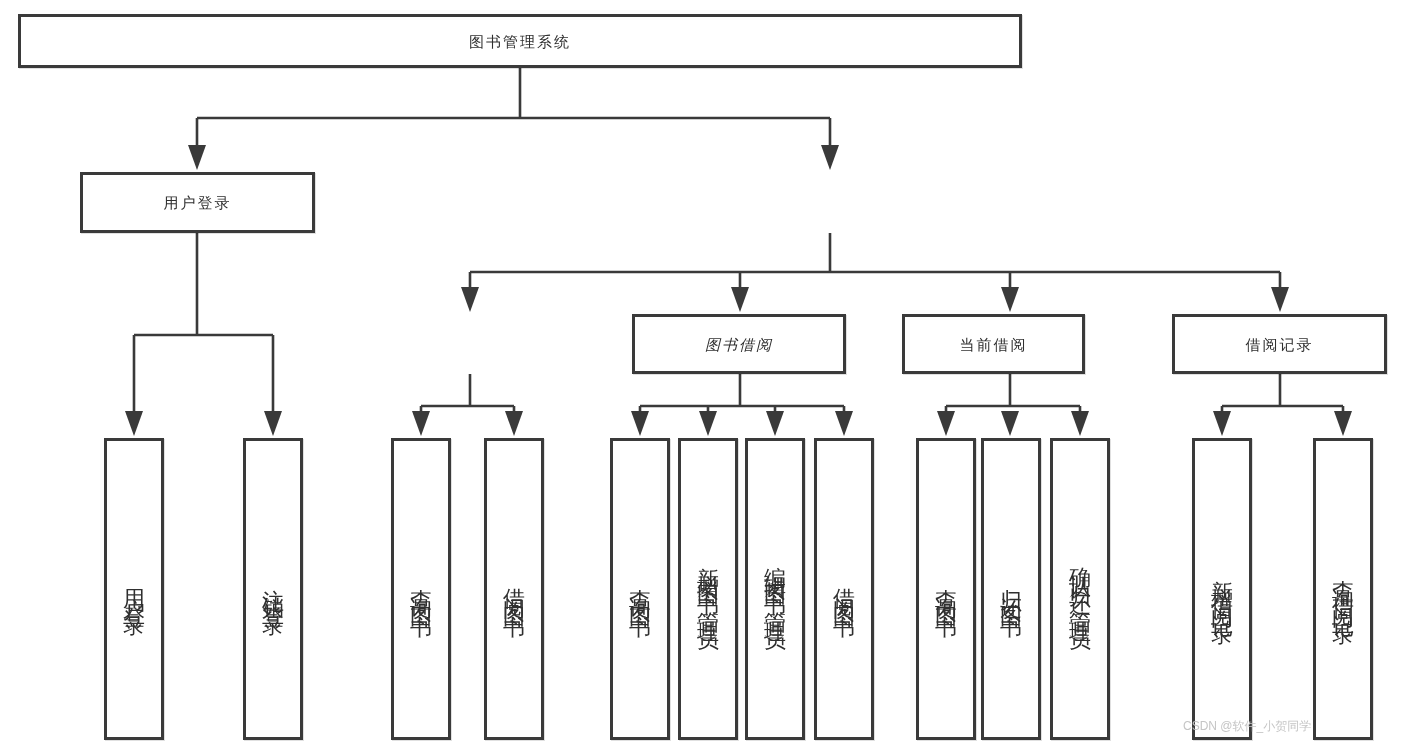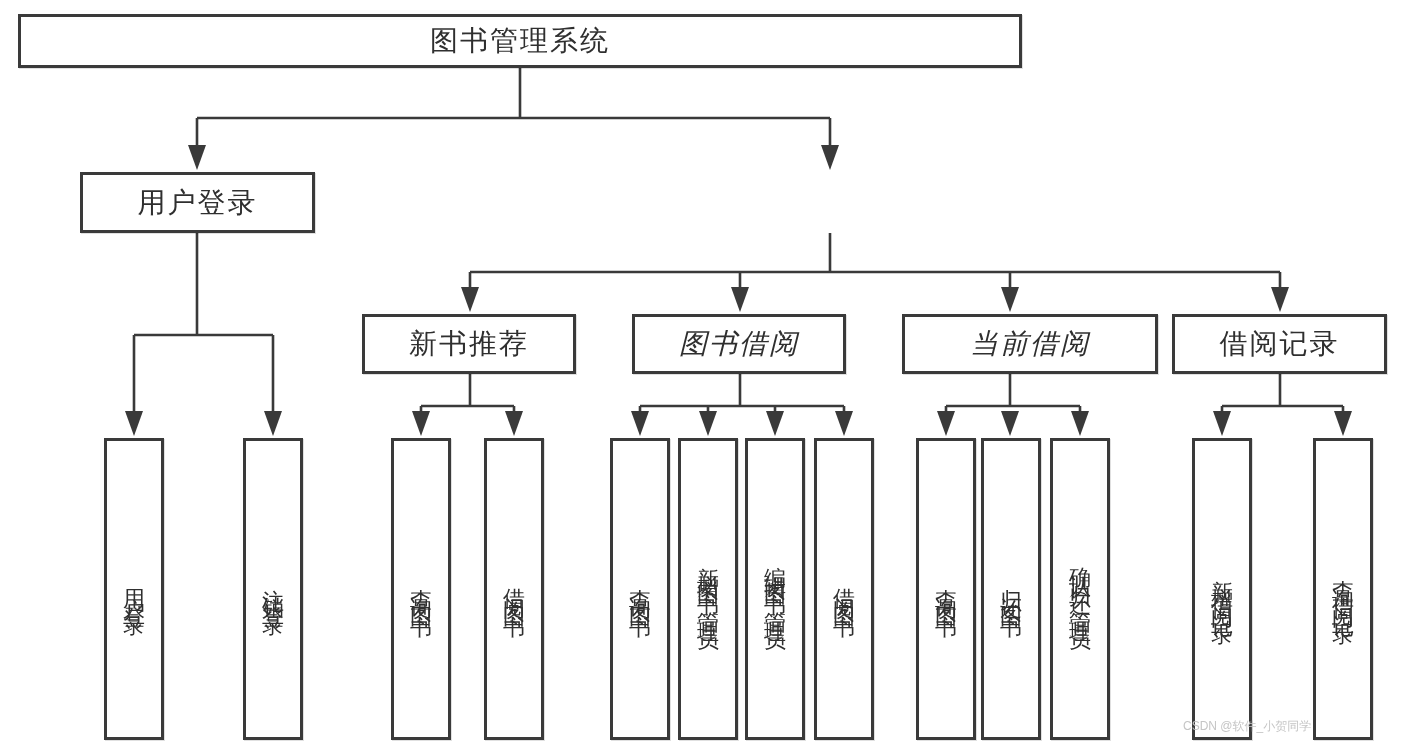--- a/index.html
+++ b/index.html
@@ -15,33 +15,33 @@
   svg.connectors{position:absolute; left:0; top:0; width:1405px; height:747px;}
   svg.connectors path{stroke:var(--line); stroke-width:2.6; fill:none;}
   svg.connectors polygon{fill:var(--line); stroke:none;}
   .node{
     position:absolute; box-sizing:border-box;
     background:#fff; border:3px solid var(--border);
     display:flex; align-items:center; justify-content:center;
     box-shadow:1px 1px 0 rgba(0,0,0,0.12);
   }
   .node.h span{
-    font-size:28px; letter-spacing:2px; line-height:1; white-space:nowrap;
+    font-size:15px; letter-spacing:2px; line-height:1; white-space:nowrap;
   }
   .node.v span{
     writing-mode:vertical-rl; text-orientation:mixed;
     font-size:22px; letter-spacing:9px; line-height:1;
   }
   
   .n-root{left:18px; top:14px; width:1004px; height:54px;}
   .n-login{left:80px; top:172px; width:235px; height:61px;}
   .n-mgmt{left:712px; top:172px; width:236px; height:61px;}
   .n-new{left:362px; top:314px; width:214px; height:60px;}
   .n-borrow{left:632px; top:314px; width:214px; height:60px;font-style:italic;}
-  .n-current{left:902px; top:314px; width:256px; height:60px;font-style:italic;}
+  .n-current{left:902px; top:314px; width:183px; height:60px;}
   .n-records{left:1172px; top:314px; width:215px; height:60px;}
   
   .leaf{top:438px; width:60px; height:302px;}
   .l1{left:104px;} .l2{left:243px;}
   .l3{left:391px;} .l4{left:484px;}
   .l5{left:610px;} .l6{left:678px;} .l7{left:745px;} .l8{left:814px;}
   .l9{left:916px;} .l10{left:981px;} .l11{left:1050px;}
   .l12{left:1192px;} .l13{left:1313px;}
   .watermark{
     position:absolute; left:1183px; top:718px;
@@ -91,23 +91,20 @@
   </svg>
 
   <div class="node h n-root">
     <span>图书管理系统</span>
   </div>
 
   <div class="node h n-login">
     <span>用户登录</span>
   </div>
 
-  <div class="node h n-new">
-    <span>新书推荐</span>
-  </div>
   <div class="node h n-borrow">
     <span>图书借阅</span>
   </div>
   <div class="node h n-current">
     <span>当前借阅</span>
   </div>
   <div class="node h n-records">
     <span>借阅记录</span>
   </div>
 

